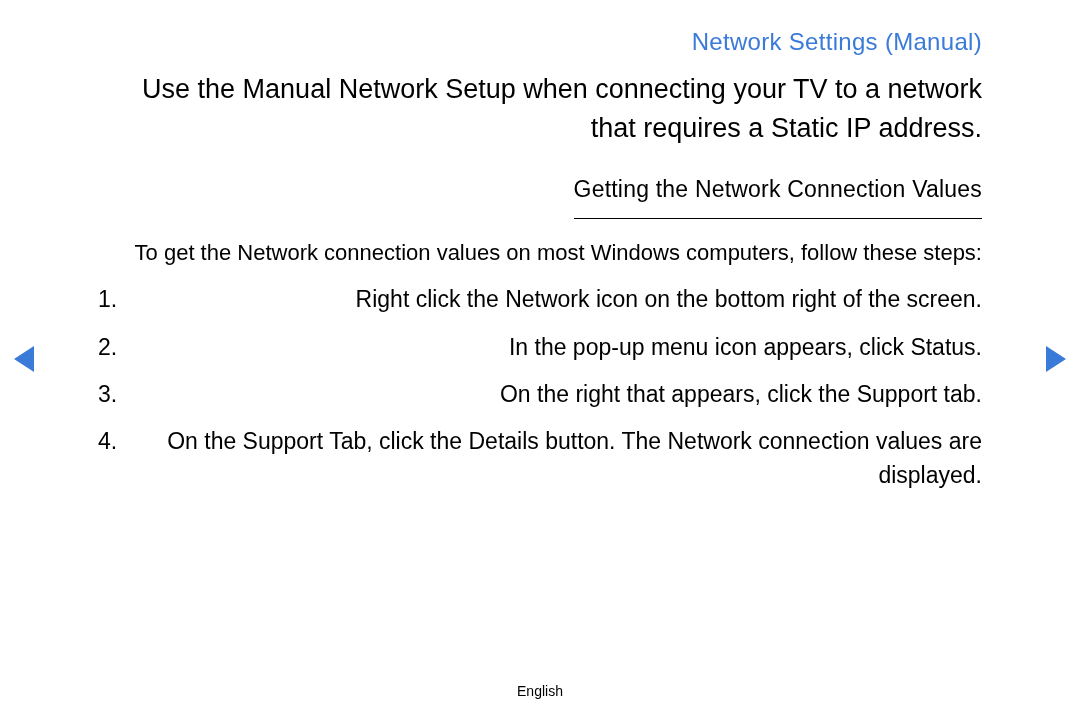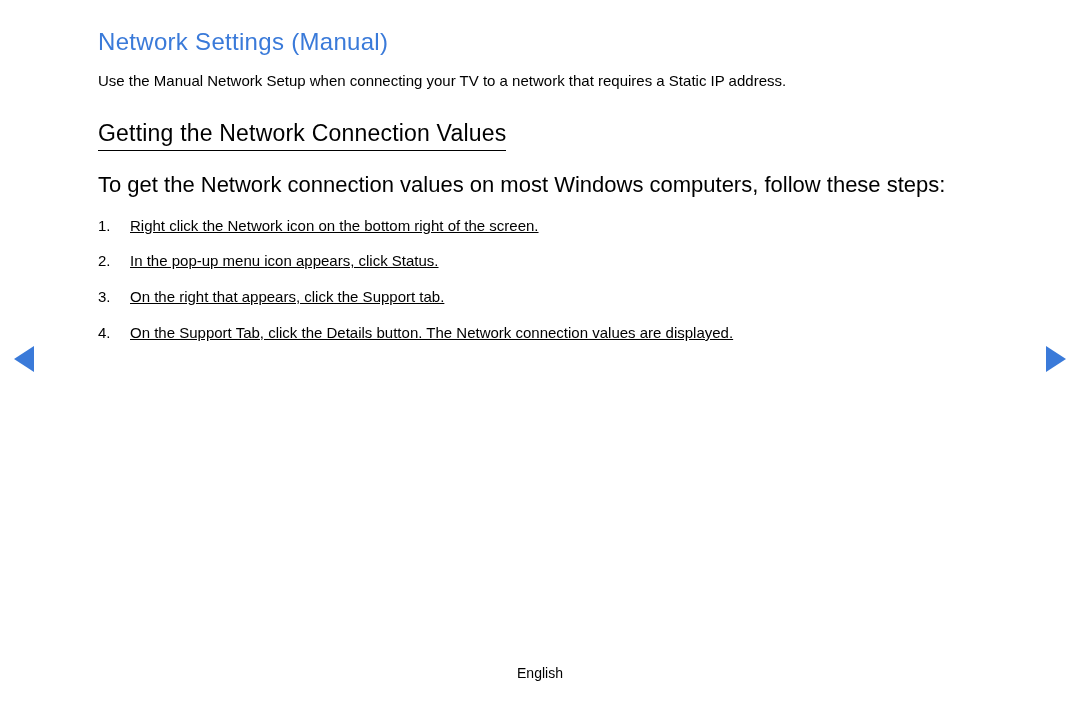--- a/index.html
+++ b/index.html
@@ -6,63 +6,63 @@
   body {
     width: 1080px;
     height: 705px;
     background: #ffffff;
     font-family: Arial, Helvetica, sans-serif;
     position: relative;
     overflow: hidden;
   }
   .content {
     padding: 28px 98px 0 98px;
+    text-align: right;
   }
   .title {
     color: #3a7ad9;
     font-size: 24px;
     font-weight: 400;
     letter-spacing: 0.3px;
     margin-bottom: 14px;
   }
   .intro {
     color: #000;
-    font-size: 15px;
+    font-size: 27px;
     line-height: 1.45;
     margin-bottom: 28px;
   }
   .subheading {
     color: #000;
     font-size: 23px;
     font-weight: 400;
     letter-spacing: 0.2px;
-    padding-bottom: 3px;
+    padding-bottom: 15px;
     border-bottom: 1px solid #000;
     display: inline-block;
     margin-bottom: 18px;
   }
   .steps-intro {
     color: #000;
     font-size: 22px;
     line-height: 1.45;
     margin-bottom: 14px;
   }
   .steps {
     list-style: none;
     counter-reset: step;
   }
   .steps li {
     counter-increment: step;
     color: #000;
-    font-size: 15px;
+    font-size: 23px;
     line-height: 1.45;
     margin-bottom: 14px;
     padding-left: 32px;
     position: relative;
-    text-decoration: underline;
   }
   .steps li::before {
     content: counter(step) ".";
     position: absolute;
     left: 0;
   }
   .nav-arrow {
     position: absolute;
     top: 346px;
     width: 0;
@@ -76,21 +76,21 @@
     border-right: 20px solid #3a7ad9;
   }
   .nav-next {
     right: 14px;
     border-top: 13px solid transparent;
     border-bottom: 13px solid transparent;
     border-left: 20px solid #3a7ad9;
   }
   .footer {
     position: absolute;
-    bottom: 24px;
+    bottom: 6px;
     left: 0;
     right: 0;
     text-align: center;
     font-size: 14px;
     color: #000;
   }
 </style>
 </head>
 <body>
 

